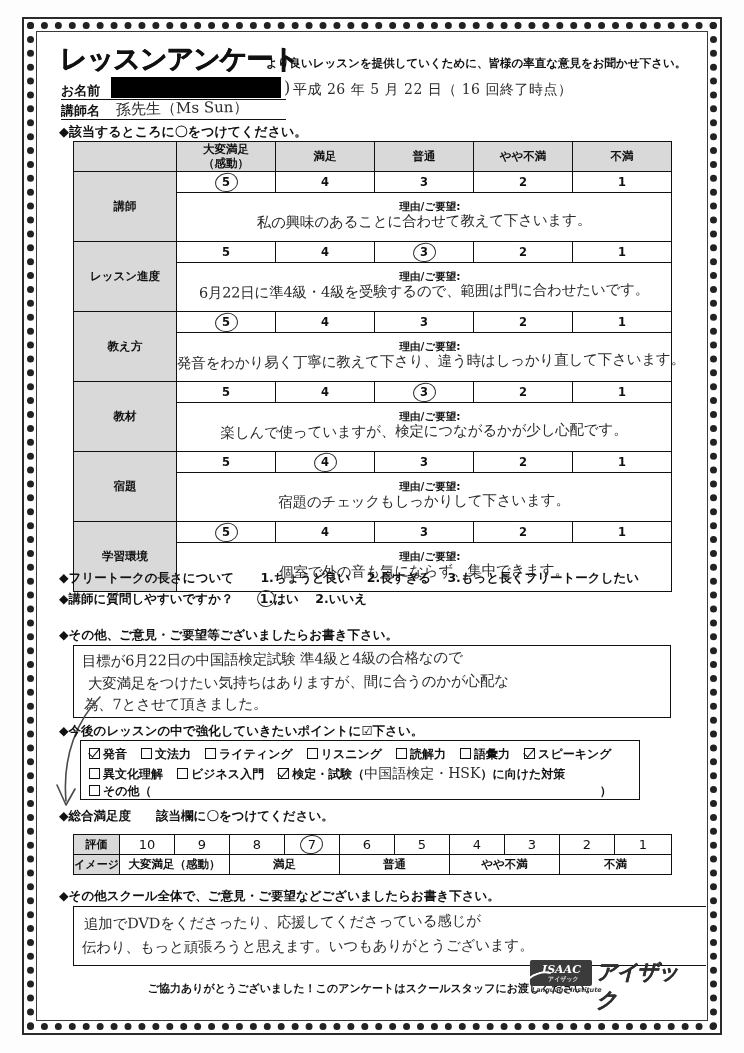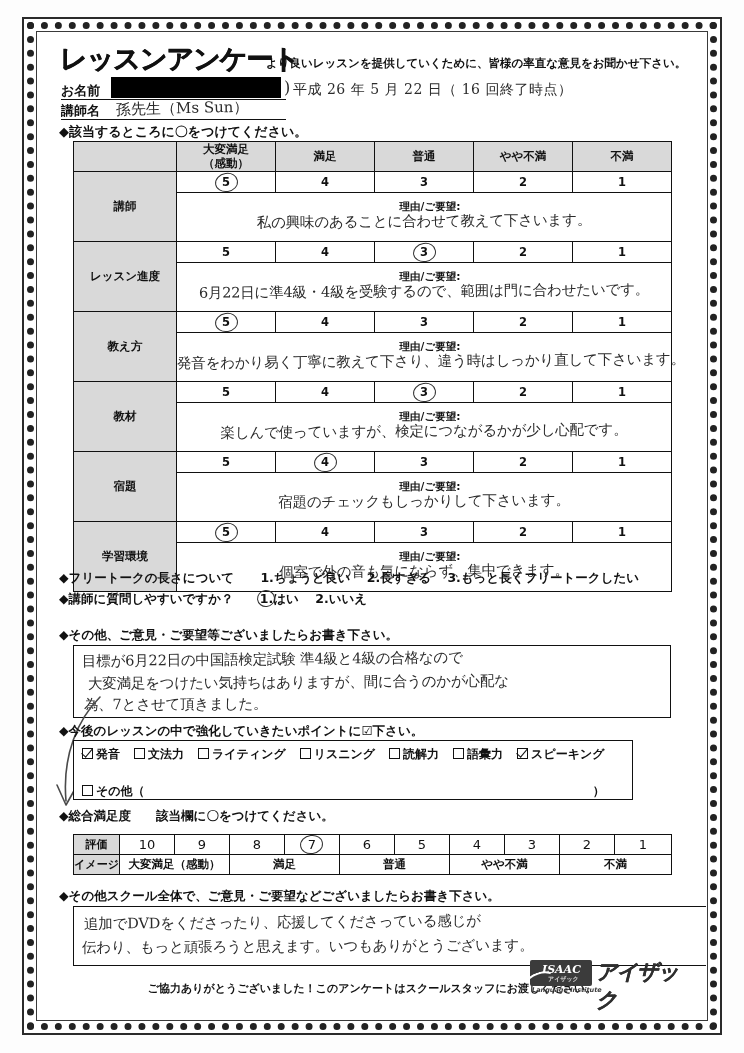--- a/index.html
+++ b/index.html
@@ -242,21 +242,21 @@
   #h-overall { left: 21px; top: 775px; }
   #h-school  { left: 21px; top: 855px; }
 
   
   .cmt-box {
     position: absolute;
     border: 1.5px solid #111;
     background: #fff;
   }
   #box-other  { left: 35px; top: 612px; width: 598px; height: 73px; }
-  #box-points { left: 35px; top: 707px; width: 560px; height: 60px; }
+  #box-points { left: 42px; top: 707px; width: 560px; height: 60px; }
   #box-school { left: 35px; top: 873px; width: 670px; height: 60px; }
 
   .hand-cmt {
     position: absolute;
     font-family: "DejaVu Serif", serif;
     font-size: 14.5px;
     color: #2b2b2b;
     white-space: nowrap;
     letter-spacing: -0.2px;
   }
@@ -552,20 +552,21 @@
     </div>
 
     <svg id="arrow" viewBox="0 0 70 135">
       <path d="M58 4 C 36 26, 20 62, 24 108" stroke="#4a4a4a" stroke-width="1.6" fill="none" stroke-linecap="round"></path>
       <path d="M15 92 L24 112 L33 96" stroke="#4a4a4a" stroke-width="1.6" fill="none" stroke-linecap="round" stroke-linejoin="round"></path>
     </svg>
 
     <div class="sec-head" id="h-points">◆今後のレッスンの中で強化していきたいポイントに☑下さい。</div>
     <div class="cmt-box" id="box-points">
       <div class="chk-row" style="left:8px; top:5px;" id="chk-row-1"><span class="chk-item"><span class="chk on"></span><span>発音</span></span><span class="chk-item"><span class="chk"></span><span>文法力</span></span><span class="chk-item"><span class="chk"></span><span>ライティング</span></span><span class="chk-item"><span class="chk"></span><span>リスニング</span></span><span class="chk-item"><span class="chk"></span><span>読解力</span></span><span class="chk-item"><span class="chk"></span><span>語彙力</span></span><span class="chk-item"><span class="chk on"></span><span>スピーキング</span></span></div>
+      <div class="chk-row" style="left:8px; top:24px;" id="chk-row-2"><span class="chk-item"><span class="chk"></span><span>異文化理解</span></span><span class="chk-item"><span class="chk"></span><span>ビジネス入門</span></span><span class="chk-item" style="margin-right: 0px;"><span class="chk on"></span><span>検定・試験（</span></span><span class="hand-inline">中国語検定・HSK</span><span>）に向けた対策</span></div>
       <div class="chk-row" style="left:8px; top:42px;" id="chk-row-3">
         <span class="chk-item"><span class="chk"></span><span>その他（</span></span>
         <span style="display:inline-block; width:430px;"></span><span>）</span>
       </div>
     </div>
 
     <div class="sec-head" id="h-overall">◆総合満足度　　該当欄に〇をつけてください。</div>
     <table id="tbl-overall">
       <colgroup>
         <col style="width:46px">

